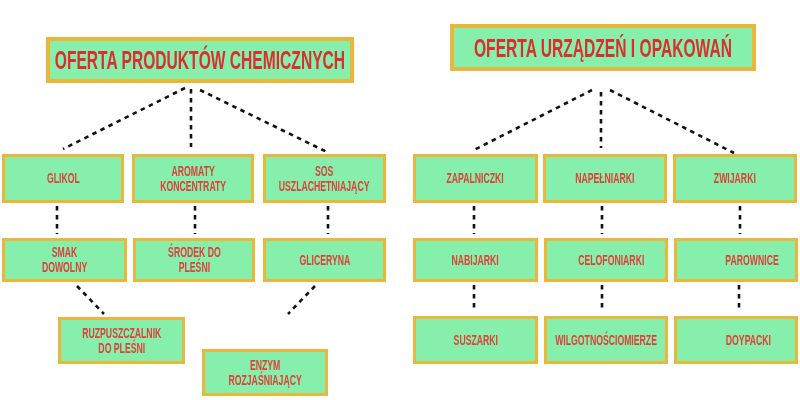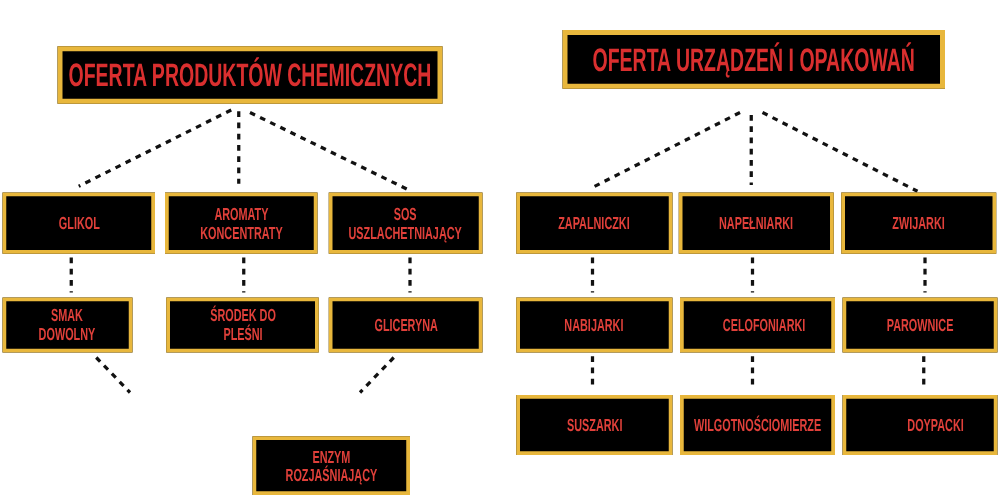--- a/index.html
+++ b/index.html
@@ -2,52 +2,52 @@
 <html><head>
 <meta charset="utf-8">
 <style>
   html,body{margin:0;padding:0;background:#ffffff;}
   #canvas{
     position:relative;width:800px;height:400px;background:#ffffff;overflow:hidden;
     font-family:"Liberation Sans", sans-serif;
   }
   #wires{position:absolute;left:0;top:0;width:800px;height:400px;}
   .node{
-    position:absolute;box-sizing:border-box;background:#000000;
+    position:absolute;box-sizing:border-box;background:#86efac;
     border:3px solid #e8b73c;
     display:flex;align-items:center;justify-content:center;
   }
   .title-box{border-width:4px;}
   .txt{
     display:inline-block;white-space:pre-line;text-align:center;
     font-weight:bold;font-size:14px;line-height:15px;color:#e0403a;
     transform:scaleX(0.62);transform-origin:50% 50%;
   }
   .title-txt{
     font-size:26px;line-height:26px;color:#da2f2f;white-space:nowrap;
     transform:scaleX(0.60);
   }
   
   #b-title-left{left:46px;top:37px;width:308px;height:46px;}
   #b-glikol{left:2px;top:154px;width:122px;height:49px;}
   #b-aromaty{left:132px;top:154px;width:122px;height:49px;}
   #b-sos{left:263px;top:154px;width:123px;height:49px;}
-  #b-smak{left:2px;top:238px;width:104px;height:44px;}
+  #b-smak{left:2px;top:238px;width:125px;height:44px;}
   #b-srodek{left:133px;top:238px;width:122px;height:44px;}
   #b-gliceryna{left:263px;top:238px;width:123px;height:44px;}
   #b-ruzpuszczalnik{left:58px;top:317px;width:127px;height:47px;}
   #b-enzym{left:202px;top:317px;width:126px;height:47px;margin-top:32px;}
   
   #b-title-right{left:450px;top:24px;width:306px;height:47px;}
   #b-zapalniczki{left:413px;top:154px;width:125px;height:49px;}
   #b-napelniarki{left:543px;top:154px;width:124px;height:49px;align-items:center;}
   #b-zwijarki{left:673px;top:154px;width:124px;height:49px;}
   #b-nabijarki{left:413px;top:238px;width:125px;height:44px;}
   #b-celofoniarki{left:544px;top:238px;width:124px;height:44px;justify-content:flex-end;}
-  #b-parownice{left:674px;top:238px;width:124px;height:44px;}
+  #b-parownice{left:674px;top:238px;width:124px;height:44px;justify-content:flex-end;}
   #b-suszarki{left:413px;top:316px;width:125px;height:48px;}
   #b-wilgotnosciomierze{left:544px;top:316px;width:124px;height:48px;}
   #b-doypacki{left:674px;top:316px;width:124px;height:48px;padding-left:24px;}
 </style>
 </head>
 <body>
 
 <div id="canvas">
 
   <svg id="wires" viewBox="0 0 800 400" xmlns="http://www.w3.org/2000/svg" stroke="#111111" stroke-width="2.6" stroke-dasharray="4.5 4.5" stroke-linecap="butt">
@@ -94,20 +94,24 @@
     <span class="txt">SMAK
 DOWOLNY</span>
   </div>
   <div class="node" id="b-srodek">
     <span class="txt">ŚRODEK DO
 PLEŚNI</span>
   </div>
   <div class="node" id="b-gliceryna">
     <span class="txt">GLICERYNA</span>
   </div>
+  <div class="node" id="b-ruzpuszczalnik">
+    <span class="txt">RUZPUSZCZALNIK
+DO PLEŚNI</span>
+  </div>
   <div class="node" id="b-enzym">
     <span class="txt">ENZYM
 ROZJAŚNIAJĄCY</span>
   </div>
 
   <div class="node title-box" id="b-title-right">
     <span class="txt title-txt">OFERTA URZĄDZEŃ I OPAKOWAŃ</span>
   </div>
   <div class="node" id="b-zapalniczki">
     <span class="txt">ZAPALNICZKI</span>

